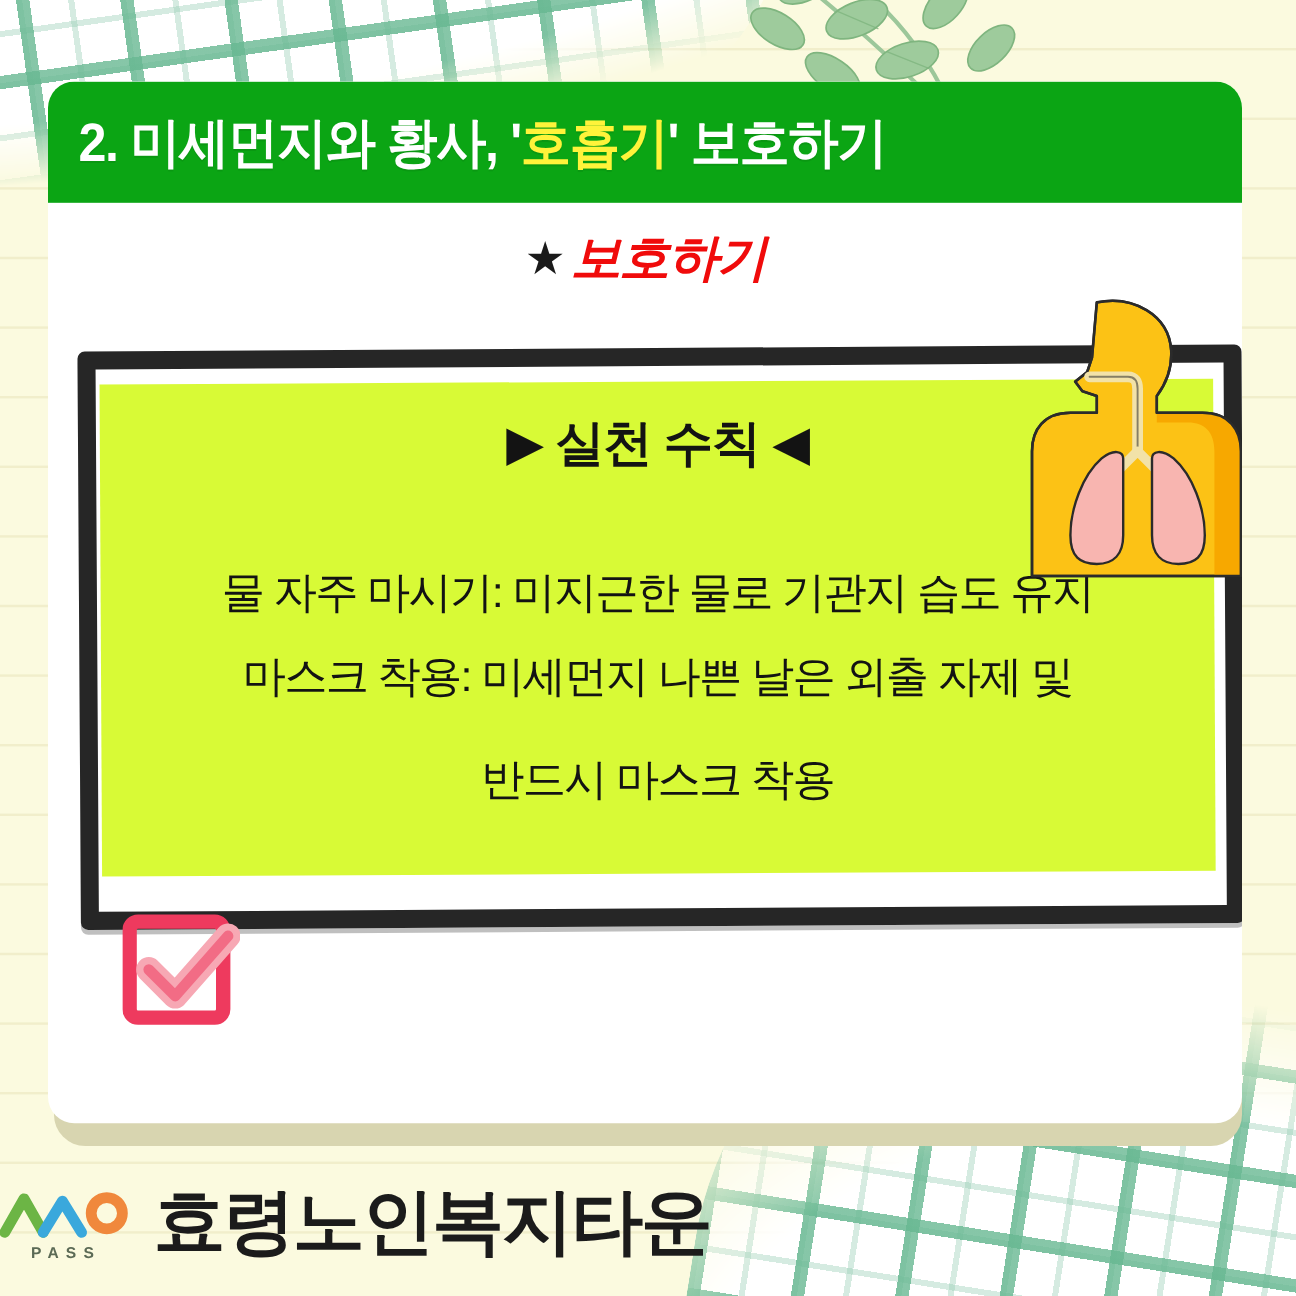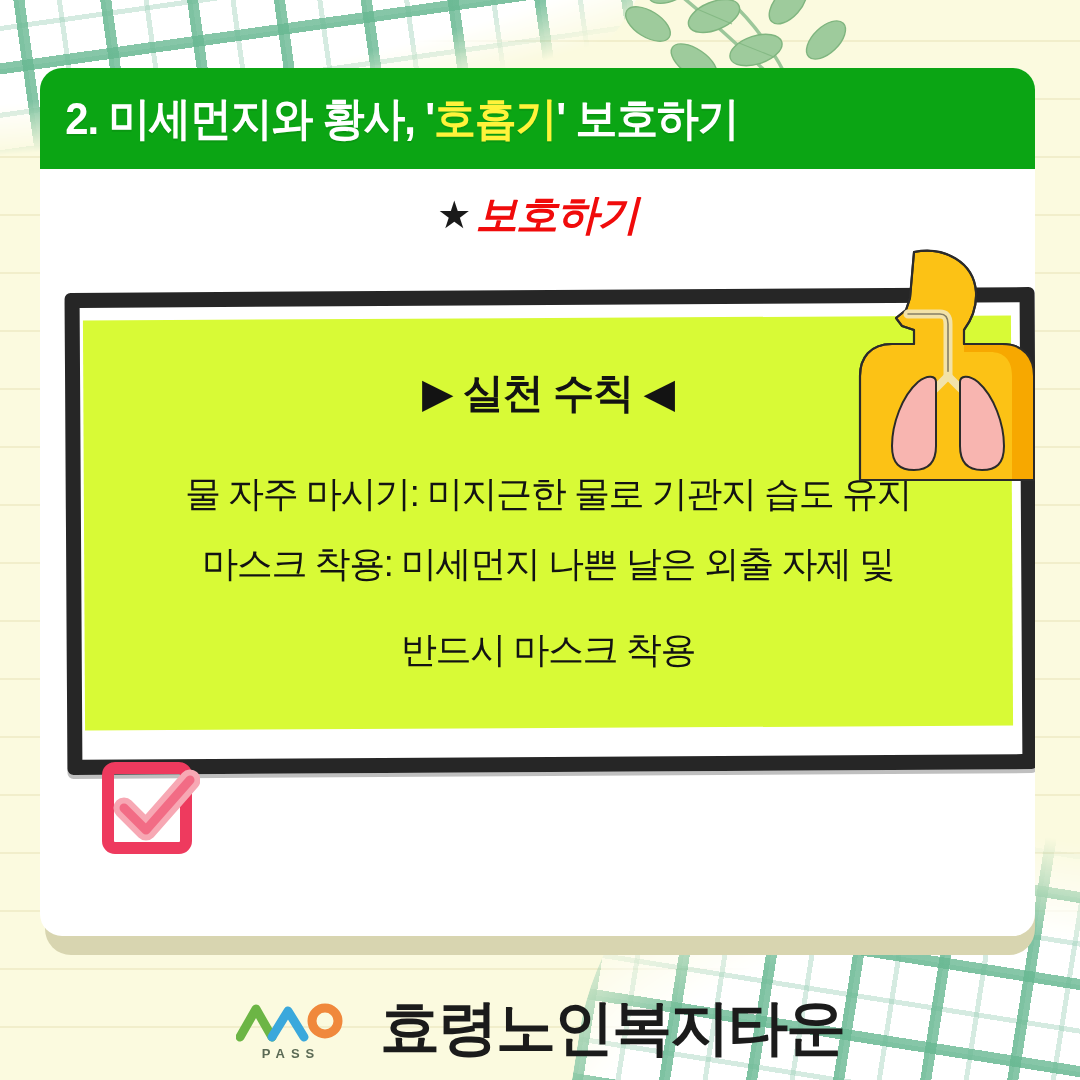--- a/index.html
+++ b/index.html
@@ -78,21 +78,21 @@
     border:15px solid #262626;border-radius:6px;
     transform:rotate(-.35deg);
     box-shadow:0 4px 0 rgba(0,0,0,.25);
   }
   #lime-fill{
     position:absolute;left:44px;top:250px;width:928px;height:410px;
     background:#d8fa36;transform:rotate(-.3deg);
   }
   #lime-content{position:absolute;left:44px;top:250px;width:928px;height:410px;}
   #practice-heading{
-    position:absolute;top:48px;left:0;width:100%;text-align:center;
+    position:absolute;top:24px;left:0;width:100%;text-align:center;
     font-size:41px;font-weight:700;color:#131313;letter-spacing:-1px;
   }
   .practice-line{
     position:absolute;left:0;width:100%;text-align:center;
     font-size:36px;font-weight:500;color:#131313;letter-spacing:-1.4px;
   }
   #pl0{top:152px;} #pl1{top:222px;} #pl2{top:292px;margin-top:16px;}
 
   
   #respiratory-illustration{
@@ -102,22 +102,22 @@
   
   #checkbox-icon{position:absolute;left:62px;top:692px;width:98px;height:98px;}
   #hygiene-text{
     position:absolute;left:170px;top:690px;width:790px;
     text-align:center;color:#1d14e3;font-weight:800;
     font-size:40px;line-height:58px;letter-spacing:-1.5px;
   }
 
   
   #footer-logo{
-    position:absolute;left:0;bottom:10px;width:100%;height:84px;
-    display:flex;align-items:center;justify-content:center;gap:34px;
+    position:absolute;left:0;bottom:20px;width:100%;height:84px;
+    display:flex;align-items:center;justify-content:flex-start;gap:18px;
   }
   #pass-mark{width:110px;height:62px;position:relative;}
   #pass-word{
     position:absolute;left:0;bottom:-2px;width:100%;text-align:center;
     font-size:13px;letter-spacing:6px;color:#5b6a55;font-weight:600;
   }
   #org-name{
     font-size:60px;font-weight:800;color:#1b1b1b;letter-spacing:-2px;
   }
 </style>

